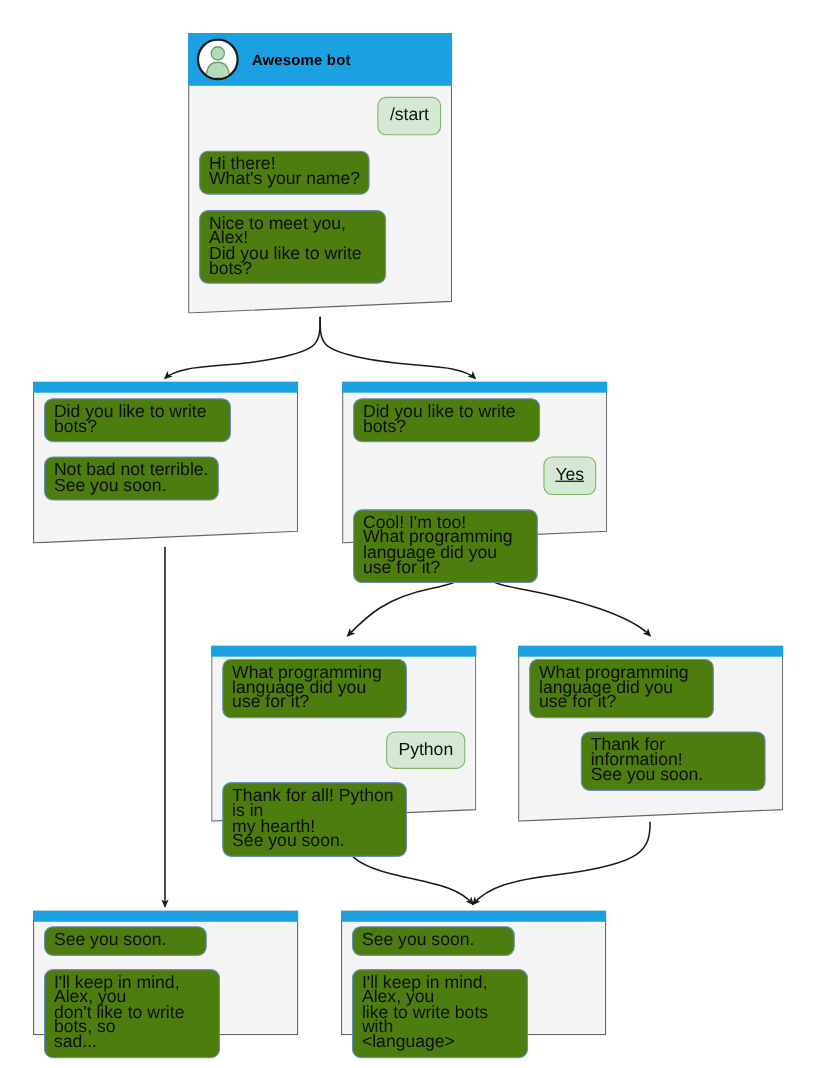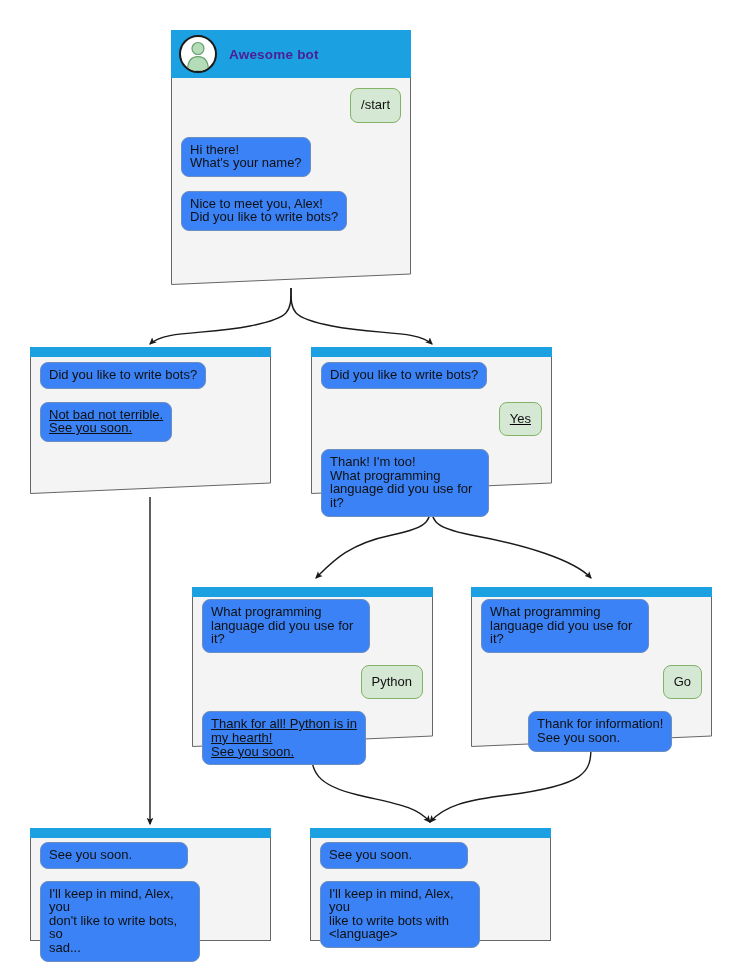--- a/index.html
+++ b/index.html
@@ -90,21 +90,21 @@
     background: #ffffff;
     border: 2px solid #1a1a1a;
     box-sizing: border-box;
     display: flex;
     align-items: flex-end;
     justify-content: center;
     overflow: hidden;
     flex: 0 0 auto;
   }
   .bot-title {
-    color: #4c1d95;
+    color: #000000;
     font-size: 13.5px;
     font-weight: bold;
     margin-left: 12px;
     letter-spacing: .2px;
   }
 
   
   .msgs {
     position: absolute;
     left: 0;
@@ -113,30 +113,30 @@
     box-sizing: border-box;
     padding: 0 10px;
   }
 
   .row { display: flex; }
   .row.left  { justify-content: flex-start; }
   .row.right { justify-content: flex-end; }
 
   .bubble {
     box-sizing: border-box;
-    font-size: 13px;
+    font-size: 16px;
     line-height: 13.6px;
     color: #101010;
     padding: 5px 8px 6px 8px;
     border-radius: 8px;
     white-space: pre-line;
     border: 1px solid;
   }
   .bubble.bot {
-    background: #3b82f6;
+    background: #4d7c0f;
     border-color: #6c8ebf;
     max-width: 165px;
   }
   .bubble.user {
     background: #d5e8d4;
     border-color: #82b366;
     text-align: left;
     min-width: 36px;
     padding: 9px 10px 10px 10px;
   }
@@ -201,41 +201,41 @@
     <div class="win-skin"></div>
     <svg class="win-outline" viewBox="0 0 241 147" preserveAspectRatio="none">
       <path d="M0.5,0.5 L240.5,0.5 L240.5,136 L0.5,146.5 Z" fill="none" stroke="#666666" stroke-width="1" vector-effect="non-scaling-stroke"></path>
     </svg>
     <div class="win-header"></div>
     <div class="msgs" style="top:15px;">
       <div class="row left" style="margin-bottom:13px;">
         <div class="bubble bot" style="max-width:170px;">Did you like to write bots?</div>
       </div>
       <div class="row left">
-        <div class="bubble bot" style="max-width:170px;text-decoration:underline;">Not bad not terrible.
+        <div class="bubble bot" style="max-width:170px;">Not bad not terrible.
 See you soon.</div>
       </div>
     </div>
   </div>
 
   <div class="chat-window bar-only skewed" style="left:311px; top:347px; width:241px; height:147px;">
     <div class="win-skin"></div>
     <svg class="win-outline" viewBox="0 0 241 147" preserveAspectRatio="none">
       <path d="M0.5,0.5 L240.5,0.5 L240.5,136 L0.5,146.5 Z" fill="none" stroke="#666666" stroke-width="1" vector-effect="non-scaling-stroke"></path>
     </svg>
     <div class="win-header"></div>
     <div class="msgs" style="top:15px;">
       <div class="row left" style="margin-bottom:13px;">
         <div class="bubble bot" style="max-width:170px;">Did you like to write bots?</div>
       </div>
       <div class="row right" style="margin-bottom:13px;text-decoration:underline;">
         <div class="bubble user">Yes</div>
       </div>
       <div class="row left">
-        <div class="bubble bot" style="max-width:168px;">Thank! I'm too!
+        <div class="bubble bot" style="max-width:168px;">Cool! I'm too!
 What programming
 language did you use for it?</div>
       </div>
     </div>
   </div>
 
   <div class="chat-window bar-only skewed" style="left:192px; top:587px; width:241px; height:160px;">
     <div class="win-skin"></div>
     <svg class="win-outline" viewBox="0 0 241 160" preserveAspectRatio="none">
       <path d="M0.5,0.5 L240.5,0.5 L240.5,149 L0.5,159.5 Z" fill="none" stroke="#666666" stroke-width="1" vector-effect="non-scaling-stroke"></path>
@@ -243,41 +243,38 @@
     <div class="win-header"></div>
     <div class="msgs" style="top:12px;">
       <div class="row left" style="margin-bottom:12px;">
         <div class="bubble bot" style="max-width:168px;">What programming
 language did you use for it?</div>
       </div>
       <div class="row right" style="margin-bottom:12px;">
         <div class="bubble user">Python</div>
       </div>
       <div class="row left">
-        <div class="bubble bot" style="max-width:168px;text-decoration:underline;">Thank for all! Python is in
+        <div class="bubble bot" style="max-width:168px;">Thank for all! Python is in
 my hearth!
 See you soon.</div>
       </div>
     </div>
   </div>
 
   <div class="chat-window bar-only skewed" style="left:471px; top:587px; width:241px; height:160px;">
     <div class="win-skin"></div>
     <svg class="win-outline" viewBox="0 0 241 160" preserveAspectRatio="none">
       <path d="M0.5,0.5 L240.5,0.5 L240.5,149 L0.5,159.5 Z" fill="none" stroke="#666666" stroke-width="1" vector-effect="non-scaling-stroke"></path>
     </svg>
     <div class="win-header"></div>
     <div class="msgs" style="top:12px;">
       <div class="row left" style="margin-bottom:12px;">
         <div class="bubble bot" style="max-width:168px;">What programming
 language did you use for it?</div>
       </div>
-      <div class="row right" style="margin-bottom:12px;">
-        <div class="bubble user">Go</div>
-      </div>
       <div class="row left">
         <div class="bubble bot" style="max-width:168px;margin-left:47px;">Thank for information!
 See you soon.</div>
       </div>
     </div>
   </div>
 
   <div class="chat-window bar-only" style="left:30px; top:828px; width:241px; height:113px;">
     <div class="win-skin"></div>
     <div class="win-header"></div>

